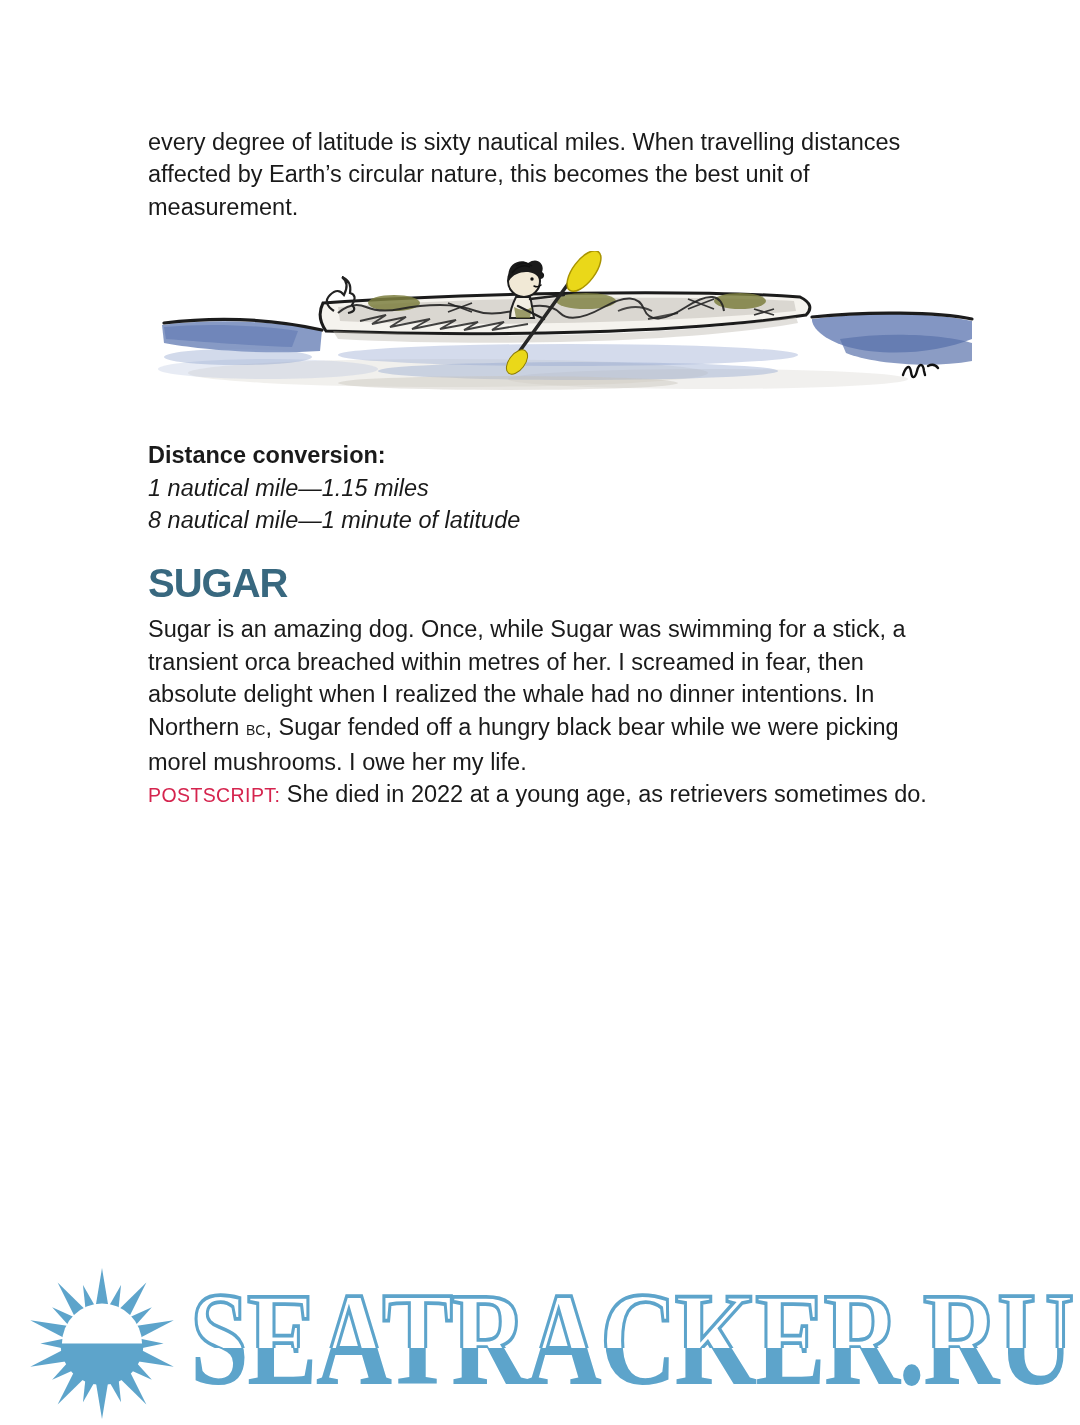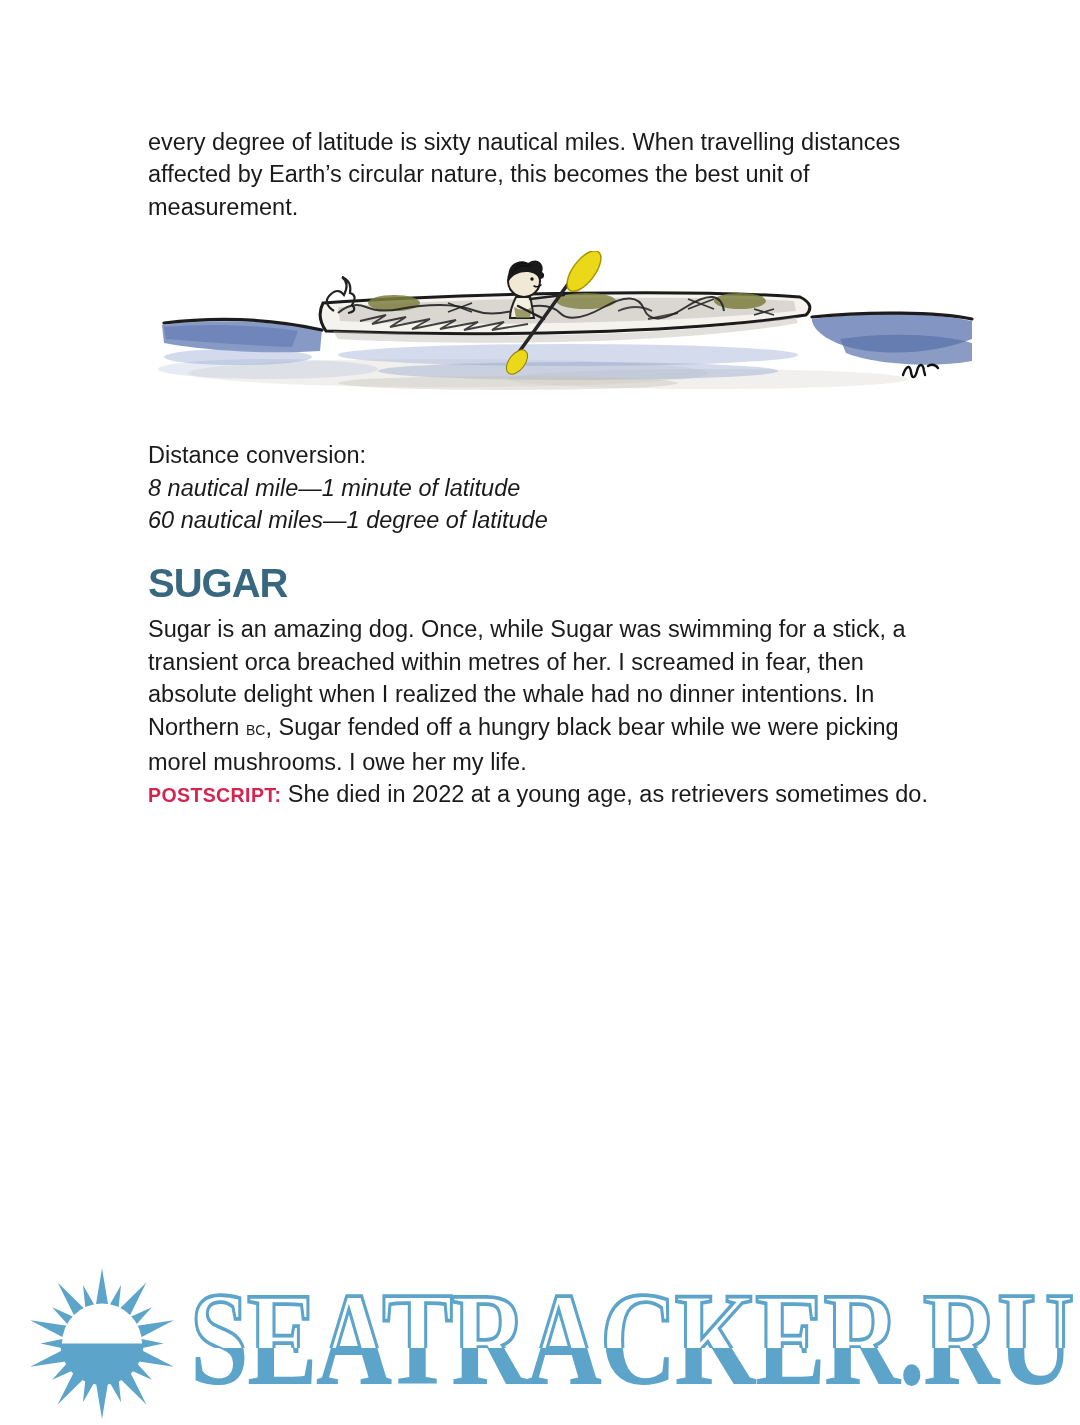--- a/index.html
+++ b/index.html
@@ -7,28 +7,28 @@
     width:1080px;height:1425px;position:relative;overflow:hidden;
     background:#ffffff;color:#1a1a1a;
     font-family:"Liberation Sans", sans-serif;
   }
   .content{position:absolute;left:148px;top:126px;width:802px;}
   .body-text{font-size:23.5px;line-height:32.4px;margin:0;}
   .intro{margin:0;}
   .illustration{margin:28px 0 0 0;width:828px;height:148px;}
   .illustration svg{display:block;}
   .conversion{margin-top:40px;}
-  .conversion-title{font-style:normal;}
+  .conversion-title{font-style:normal;font-weight:bold;}
   .conversion-item{font-style:italic;}
   h2.sugar-heading{
     margin:26px 0 9px 0;font-size:40px;line-height:42px;
     font-weight:bold;color:#38687f;letter-spacing:-1px;
   }
   .bc-caps{font-size:14px;}
-  .ps-label{color:#d5244e;font-weight:bold;font-size:19.5px;letter-spacing:.4px;}
+  .ps-label{color:#d5244e;font-weight:normal;font-size:19.5px;letter-spacing:.4px;}
   
   .watermark{
     position:absolute;left:16px;bottom:4px;width:1080px;height:158px;
     display:flex;align-items:center;
   }
   .sun{width:164px;height:154px;flex:none;margin-left:4px;}
   .wm-text-wrap{
     position:relative;height:150px;flex:1;margin-left:6px;
     transform:scaleY(1.25);transform-origin:50% 55%;
   }
@@ -103,22 +103,22 @@
       <path d="M438,8 L366,108" fill="none" stroke="#262626" stroke-width="3.5" stroke-linecap="round"></path>
       <ellipse cx="436" cy="20" rx="11" ry="24" transform="rotate(37 436 20)" fill="#ead819" stroke="#a99400" stroke-width="1.5"></ellipse>
       <ellipse cx="369" cy="111" rx="8" ry="14" transform="rotate(37 369 111)" fill="#ead819" stroke="#8a7a00" stroke-width="1"></ellipse>
 
       <path d="M755,124 c3,-9 7,-11 8,-3 c1,7 4,7 6,-1 c2,-8 6,-8 7,0 l1,4 m3,-9 c4,-2 7,-2 10,2" fill="none" stroke="#111111" stroke-width="2.4" stroke-linecap="round"></path>
     </svg>
   </figure>
 
   <div class="body-text conversion">
     <div class="conversion-title">Distance conversion:</div>
+    <div class="conversion-item">1 nautical mile—1.15 miles</div>
     <div class="conversion-item">8 nautical mile—1 minute of latitude</div>
-    <div class="conversion-item">60 nautical miles—1 degree of latitude</div>
   </div>
 
   <h2 class="sugar-heading">SUGAR</h2>
 
   <p class="body-text"><span>Sugar is an amazing dog. Once, while Sugar was swimming for a stick, a transient orca breached within metres of her. I screamed in fear, then absolute delight when I realized the whale had no dinner intentions. In Northern </span><span class="bc-caps">BC</span><span>, Sugar fended off a hungry black bear while we were picking morel mushrooms. I owe her my life.</span></p>
 
   <p class="body-text"><span class="ps-label">POSTSCRIPT:</span><span> She died in 2022 at a young age, as retrievers sometimes do.</span></p>
 
 </main>
 

